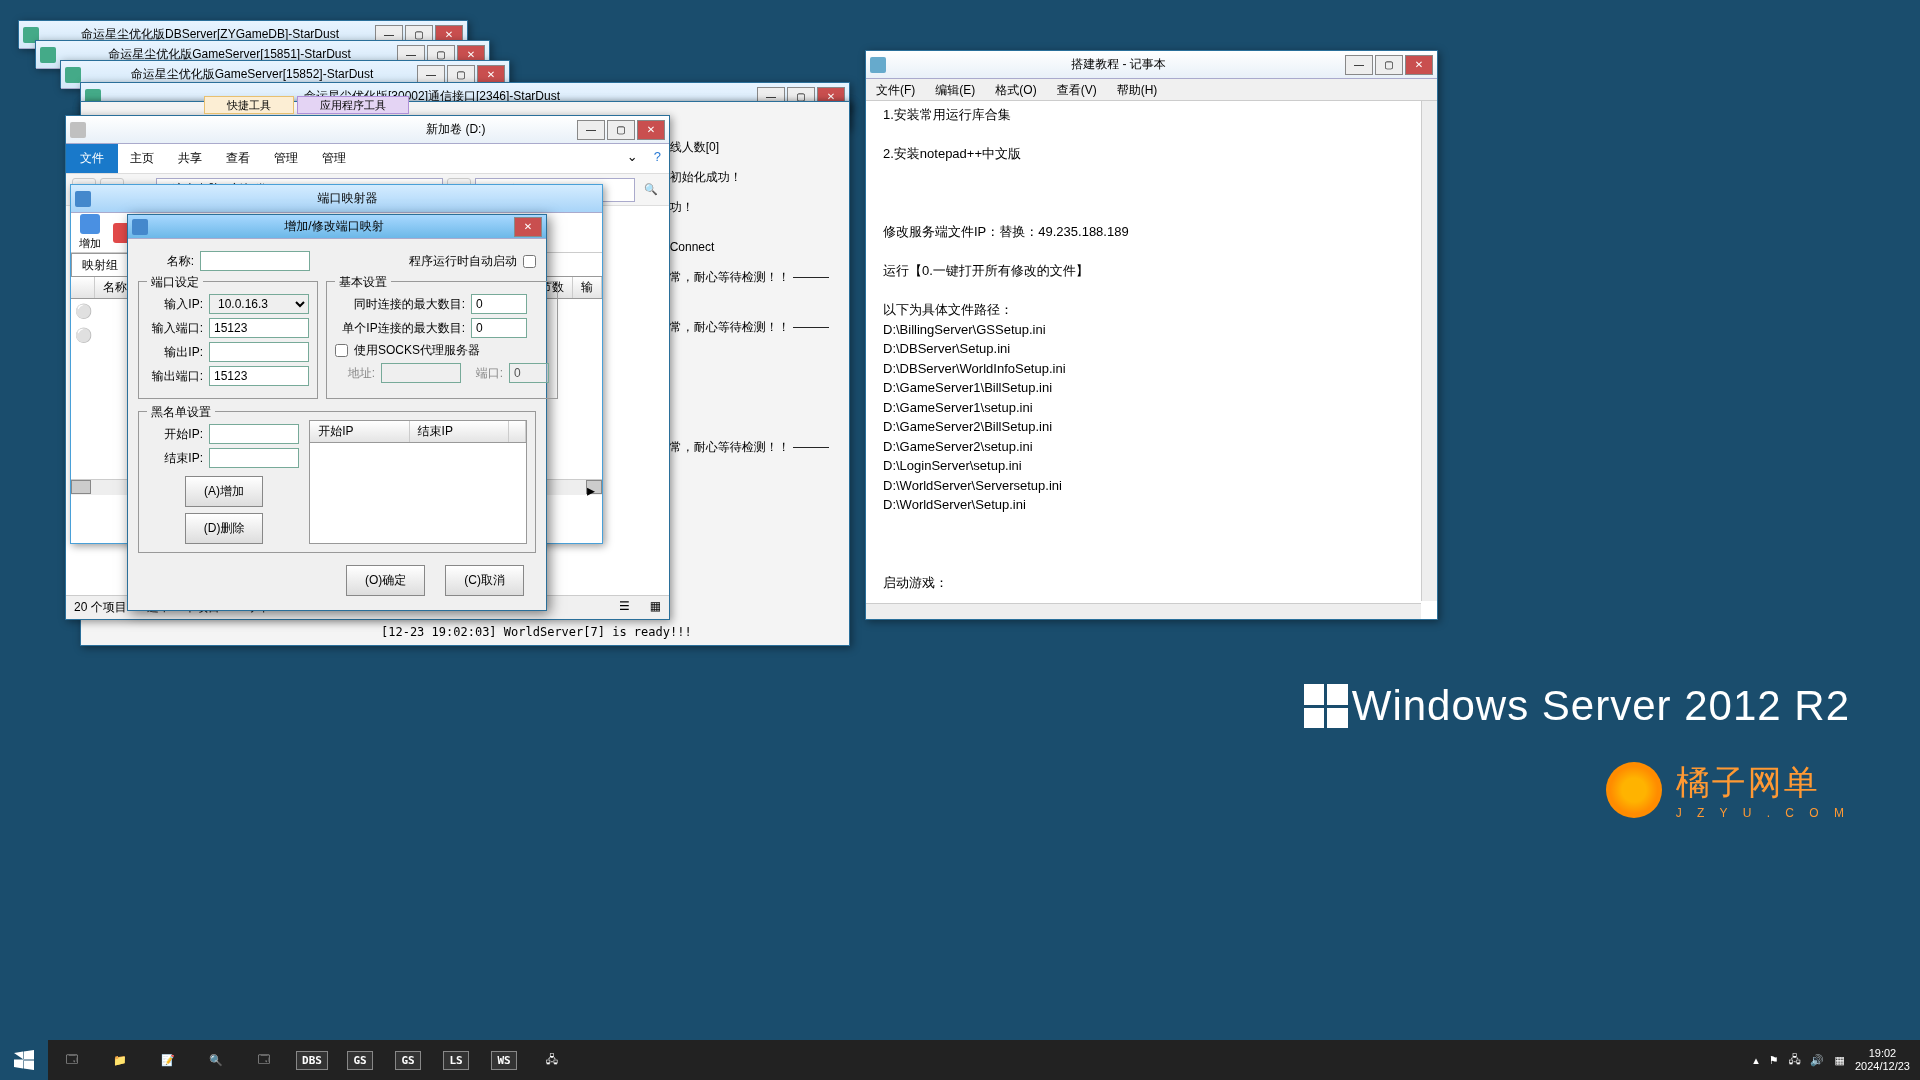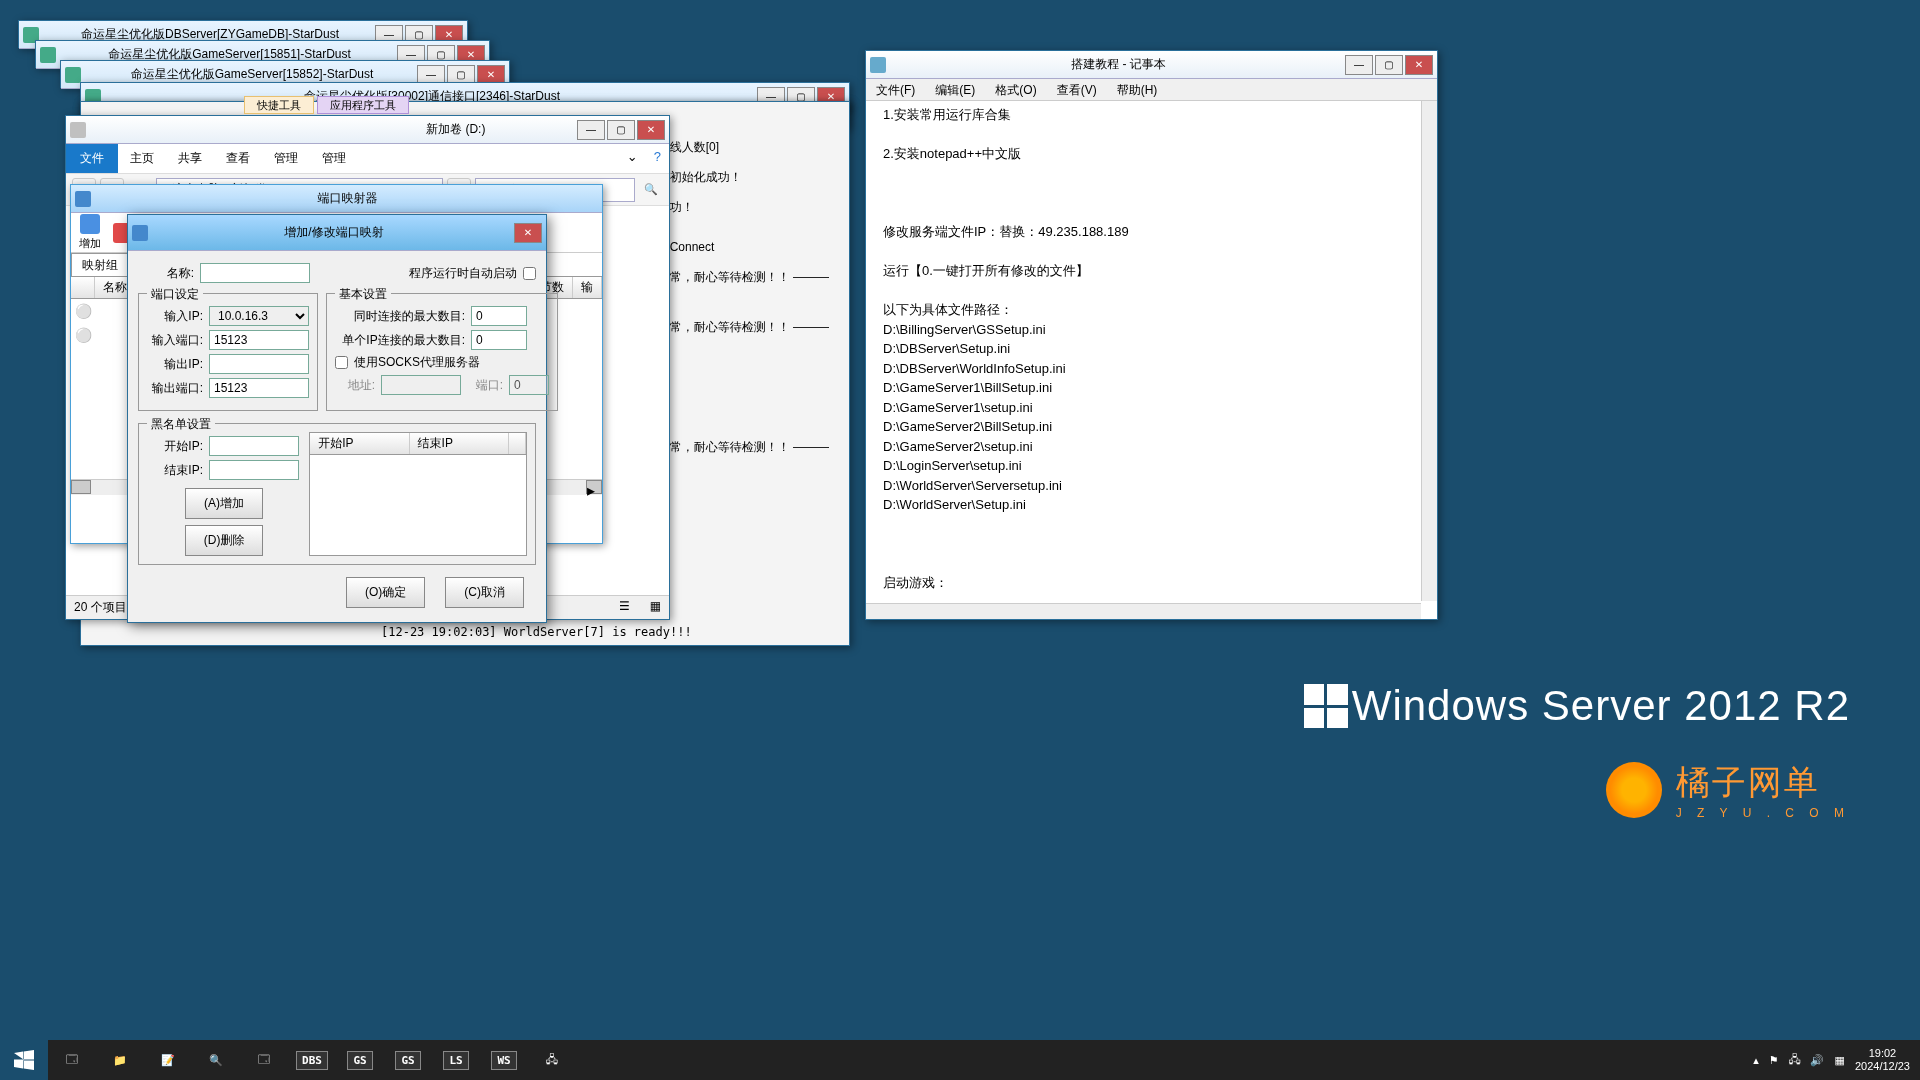--- a/index.html
+++ b/index.html
@@ -18,40 +18,40 @@
 .notepad { left:865px; top:50px; width:573px; height:570px; }
 .notepad .menubar { height:22px; background:#f0f0f0; border-bottom:1px solid #ccc; display:flex; font-size:12px;text-align:center; }
 .notepad .menubar span { padding:3px 10px; }
 .notepad .content { padding:4px 17px; font:13px/1.5 Consolas,monospace; white-space:pre-wrap; height:calc(100% - 50px); overflow:auto; position:relative; }
 
 .explorer { left:65px; top:115px; width:605px; height:505px; }
 .explorer .ribbon { height:30px; background:#fff; border-bottom:1px solid #ddd; display:flex; }
 .filebtn { background:#1979ca; color:#fff; padding:6px 14px; font-size:12px; }
 .rtab { padding:6px 12px; font-size:12px; }
 .tooltab { position:absolute; top:-18px; right:260px; font-size:11px; }
-.tooltab span { padding:2px 12px; }
+.tooltab span { padding:2px 22px; }
 .addrbar { height:32px; display:flex; align-items:center; gap:4px; padding:0 6px; background:#f5f5f5; border-bottom:1px solid #ddd; }
 .addrbar .navbtn { width:24px; height:24px; border:1px solid #ccc; border-radius:3px; display:flex; align-items:center; justify-content:center; font-size:11px; }
 .addrbar .path { flex:1; height:24px; border:1px solid #aac; background:#fff; padding:2px 6px; font-size:12px; }
 .addrbar .search { width:160px; height:24px; border:1px solid #aac; background:#fff; padding:2px 6px; font-size:12px; color:#888; }
 .filepane { height:300px; background:#fff; font-size:12px; padding:6px; }
 .statusbar { position:absolute; bottom:0; left:0; right:0; height:24px; background:#f0f0f0; border-top:1px solid #ccc; font-size:12px; padding:3px 8px; display:flex; gap:20px; }
 
 .portmapper { left:70px; top:184px; width:533px; height:360px; background:#fff; border:1px solid #49a0d8; }
 .portmapper .titlebar { background:linear-gradient(#d4ecff,#a8d4f8); }
 .toolbar { height:40px; display:flex; align-items:center; gap:12px; padding:4px 8px; border-bottom:1px solid #ccc; }
 .tbitem { display:flex; flex-direction:column; align-items:center; font-size:11px; gap:2px; }
 .tbitem .ti { width:20px; height:20px; border-radius:3px; }
 .tabs { height:24px; display:flex; border-bottom:1px solid #999; font-size:12px; }
 .tabs span { padding:3px 10px; border:1px solid #999; border-bottom:none; background:#fff; margin-right:-1px; }
 .listhdr { height:22px; background:linear-gradient(#fff,#e4e4e4); border-bottom:1px solid #999; display:flex; font-size:12px; }
 .listhdr span { padding:2px 8px; border-right:1px solid #ccc; }
 
 .dialog { position:absolute; left:127px; top:214px; width:420px; background:#f0f0f0; border:1px solid #2a6f9a; box-shadow:3px 3px 12px rgba(0,0,0,.5); }
-.dialog .titlebar { background:linear-gradient(#a8d8ff,#6cb8e8); height:36px; }
+.dialog .titlebar { background:linear-gradient(#a8d8ff,#6cb8e8); height:24px; }
 .dialog .body { padding:8px 10px; font-size:12px; }
 .fieldset { border:1px solid #999; margin:6px 0; padding:8px; position:relative; }
 .fieldset .legend { position:absolute; top:-8px; left:8px; background:#f0f0f0; padding:0 4px; font-size:12px; }
 .frow { display:flex; align-items:center; gap:6px; margin:4px 0; font-size:12px; }
 .frow label { width:56px; text-align:right; }
 .frow input[type=text], .frow select { height:20px; border:1px solid #7a9; padding:0 4px; font-size:12px; }
 .btn { padding:6px 18px; font-size:12px; border:1px solid #888; background:linear-gradient(#fff,#ddd); cursor:pointer; }
 .btnrow { display:flex; justify-content:flex-end; gap:20px; padding:6px 12px; }
 
 .taskbar { position:absolute; left:0; right:0; bottom:0; height:40px; background:#222; display:flex; align-items:center; }

